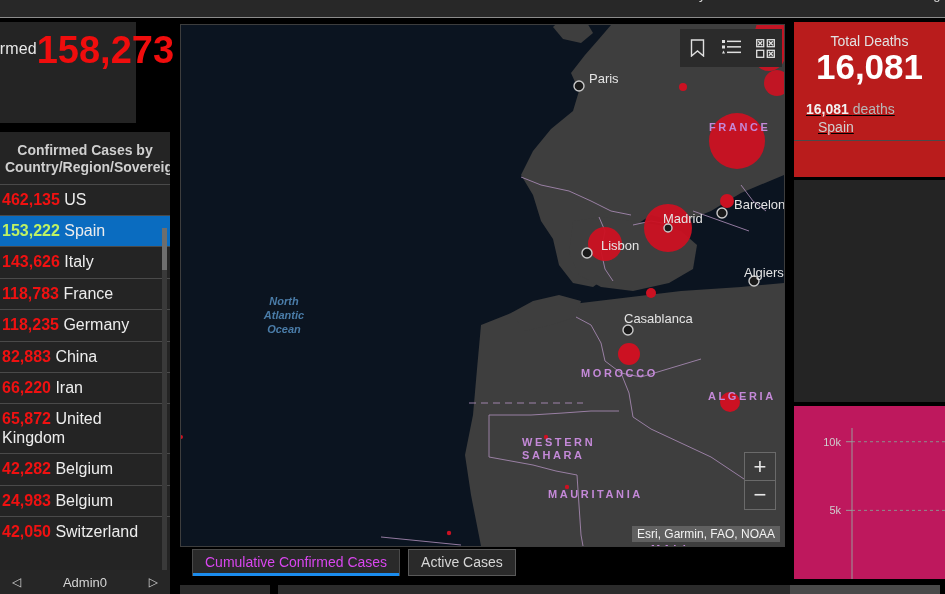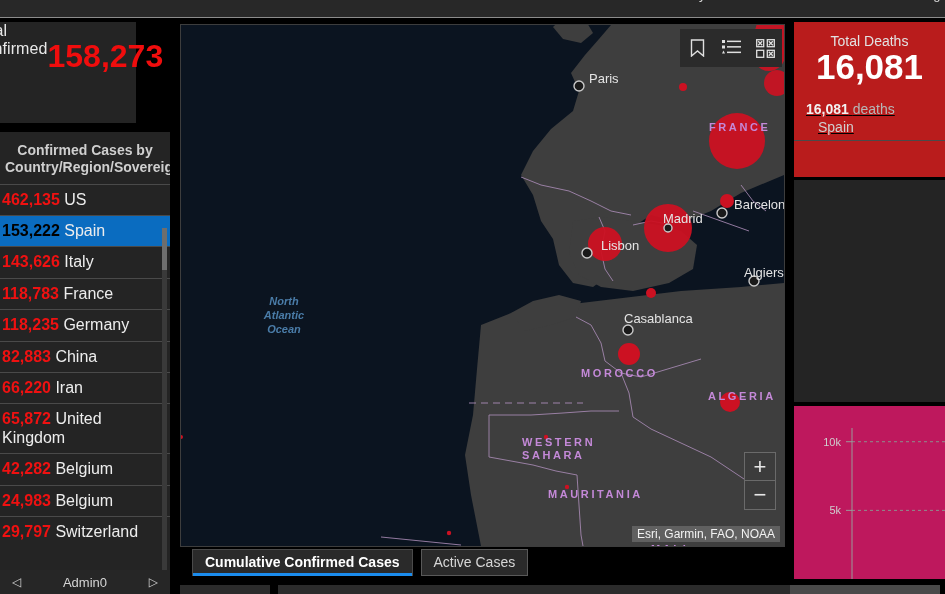--- a/index.html
+++ b/index.html
@@ -36,21 +36,21 @@
     position: absolute; left: 0; top: 22px; width: 170px; bottom: 0;
   }
 
   .total-confirmed {
     position: absolute; left: 0; top: 0; width: 136px; height: 101px;
     background: #242424;
     display: flex; 
     align-items: flex-start; justify-content: center;
   }
   .tc-label { color: #e8e8e8; font-size: 16px; letter-spacing: .1px; }
-  .tc-value { color: #f00d0d; font-size: 32px; font-weight: 700; line-height: 1.05; margin-top: 18px; }
+  .tc-value { color: #f00d0d; font-size: 38px; font-weight: 700; line-height: 1.05; margin-top: 9px; }
 
   .list-panel {
     position: absolute; left: 0; top: 110px; width: 170px; height: 440px;
     background: #242424; overflow: hidden;
   }
   .list-title {
     color: #cfcfcf; font-size: 14px; font-weight: 600;
     text-align: center; padding: 10px 5px 8px 5px; line-height: 1.2;
   }
   .list-rows { position: relative; }
@@ -59,21 +59,21 @@
     display: block;
     padding: 6px 8px 6px 2px;
     border-top: 1px solid #4a4a4a;
     font-size: 16px; line-height: 1.15;
     color: #e9e9e9;
     background: #242424;
     cursor: pointer;
   }
   .list-row.selected { background: #0a6cc0; }
   .list-row .num { color: #ef1111; font-weight: 700; }
-  .list-row.selected .num { color: #000000; }
+  .list-row.selected .num { color: #bef264; }
   .list-row .name { color: #ededed; }
 
   .list-scroll-track {
     position: absolute; right: 3px; top: 96px; width: 5px; height: 345px;
     background: #3a3a3a;
   }
   .list-scroll-thumb {
     position: absolute; right: 3px; top: 96px; width: 5px; height: 42px;
     background: #6e6e6e;
   }
@@ -135,21 +135,21 @@
   .tabs {
     position: absolute; left: 192px; top: 549px; height: 27px;
     display: flex; gap: 8px; z-index: 4;
   }
   .tab {
     background: #2a2a2a; border: 1px solid #595959;
     color: #d6d6d6; font-size: 14px;
     padding: 4px 12px 4px 12px; cursor: pointer;
     position: relative;
   }
-  .tab.active { border-color: #4a4a4a; color: #ffffff; font-weight: bold; }
+  .tab.active { border-color: #4a4a4a; color: #d946ef; }
   .tab.active::after {
     content: ""; position: absolute; left: 0; right: 0; bottom: -1px;
     height: 3px; background: #1b8ced;
   }
 
   
   .bstrip {
     position: absolute; bottom: 0; height: 9px; background: #2b2b2b;
   }
   .bstrip-a { left: 180px; width: 90px; }
@@ -210,21 +210,21 @@
           <div class="list-row"><span class="num">462,135</span><span class="name"> US</span></div>
           <div class="list-row selected"><span class="num">153,222</span><span class="name"> Spain</span></div>
           <div class="list-row"><span class="num">143,626</span><span class="name"> Italy</span></div>
           <div class="list-row"><span class="num">118,783</span><span class="name"> France</span></div>
           <div class="list-row"><span class="num">118,235</span><span class="name"> Germany</span></div>
           <div class="list-row"><span class="num">82,883</span><span class="name"> China</span></div>
           <div class="list-row"><span class="num">66,220</span><span class="name"> Iran</span></div>
           <div class="list-row"><span class="num">65,872</span><span class="name"> United Kingdom</span></div>
           <div class="list-row"><span class="num">42,282</span><span class="name"> Belgium</span></div>
           <div class="list-row"><span class="num">24,983</span><span class="name"> Belgium</span></div>
-          <div class="list-row"><span class="num">29,797</span><span class="name"> Switzerland</span></div>
+          <div class="list-row"><span class="num">42,050</span><span class="name"> Switzerland</span></div>
         </div>
       <div class="list-scroll-track"></div>
       <div class="list-scroll-thumb"></div>
     </div>
 
     <div class="admin-bar">
       <span class="tri">◁</span>
       <span class="label">Admin0</span>
       <span class="tri">▷</span>
     </div>

